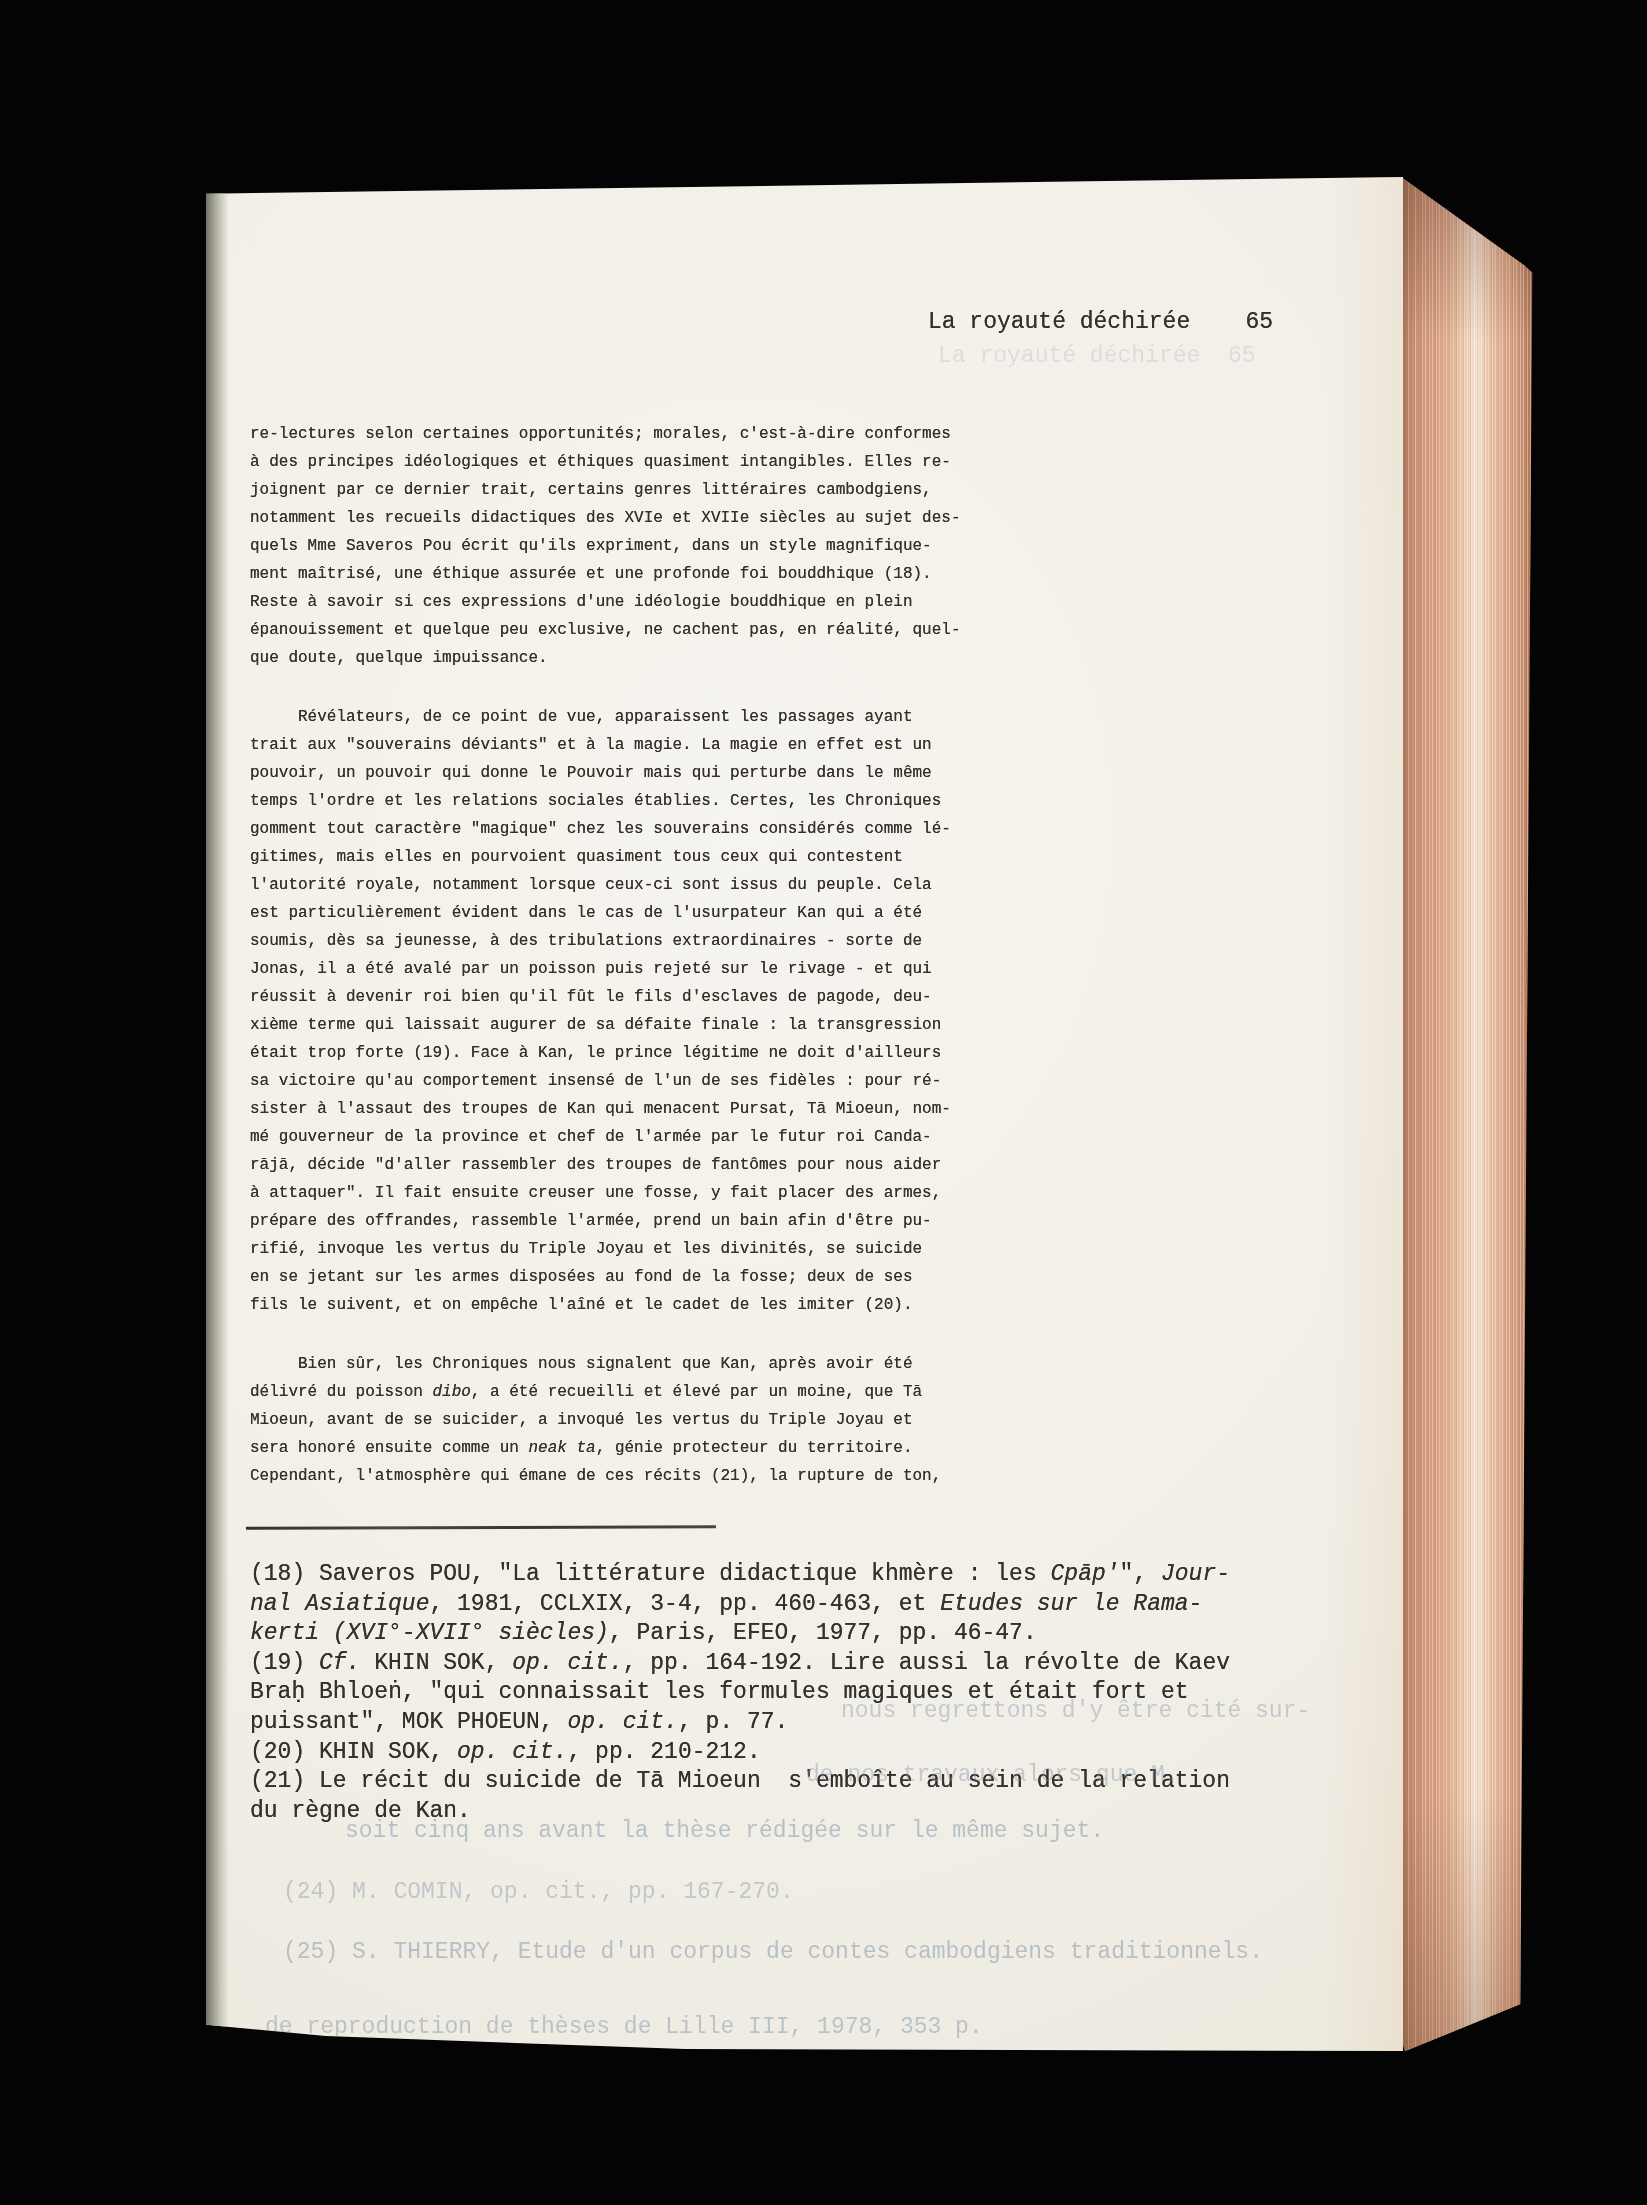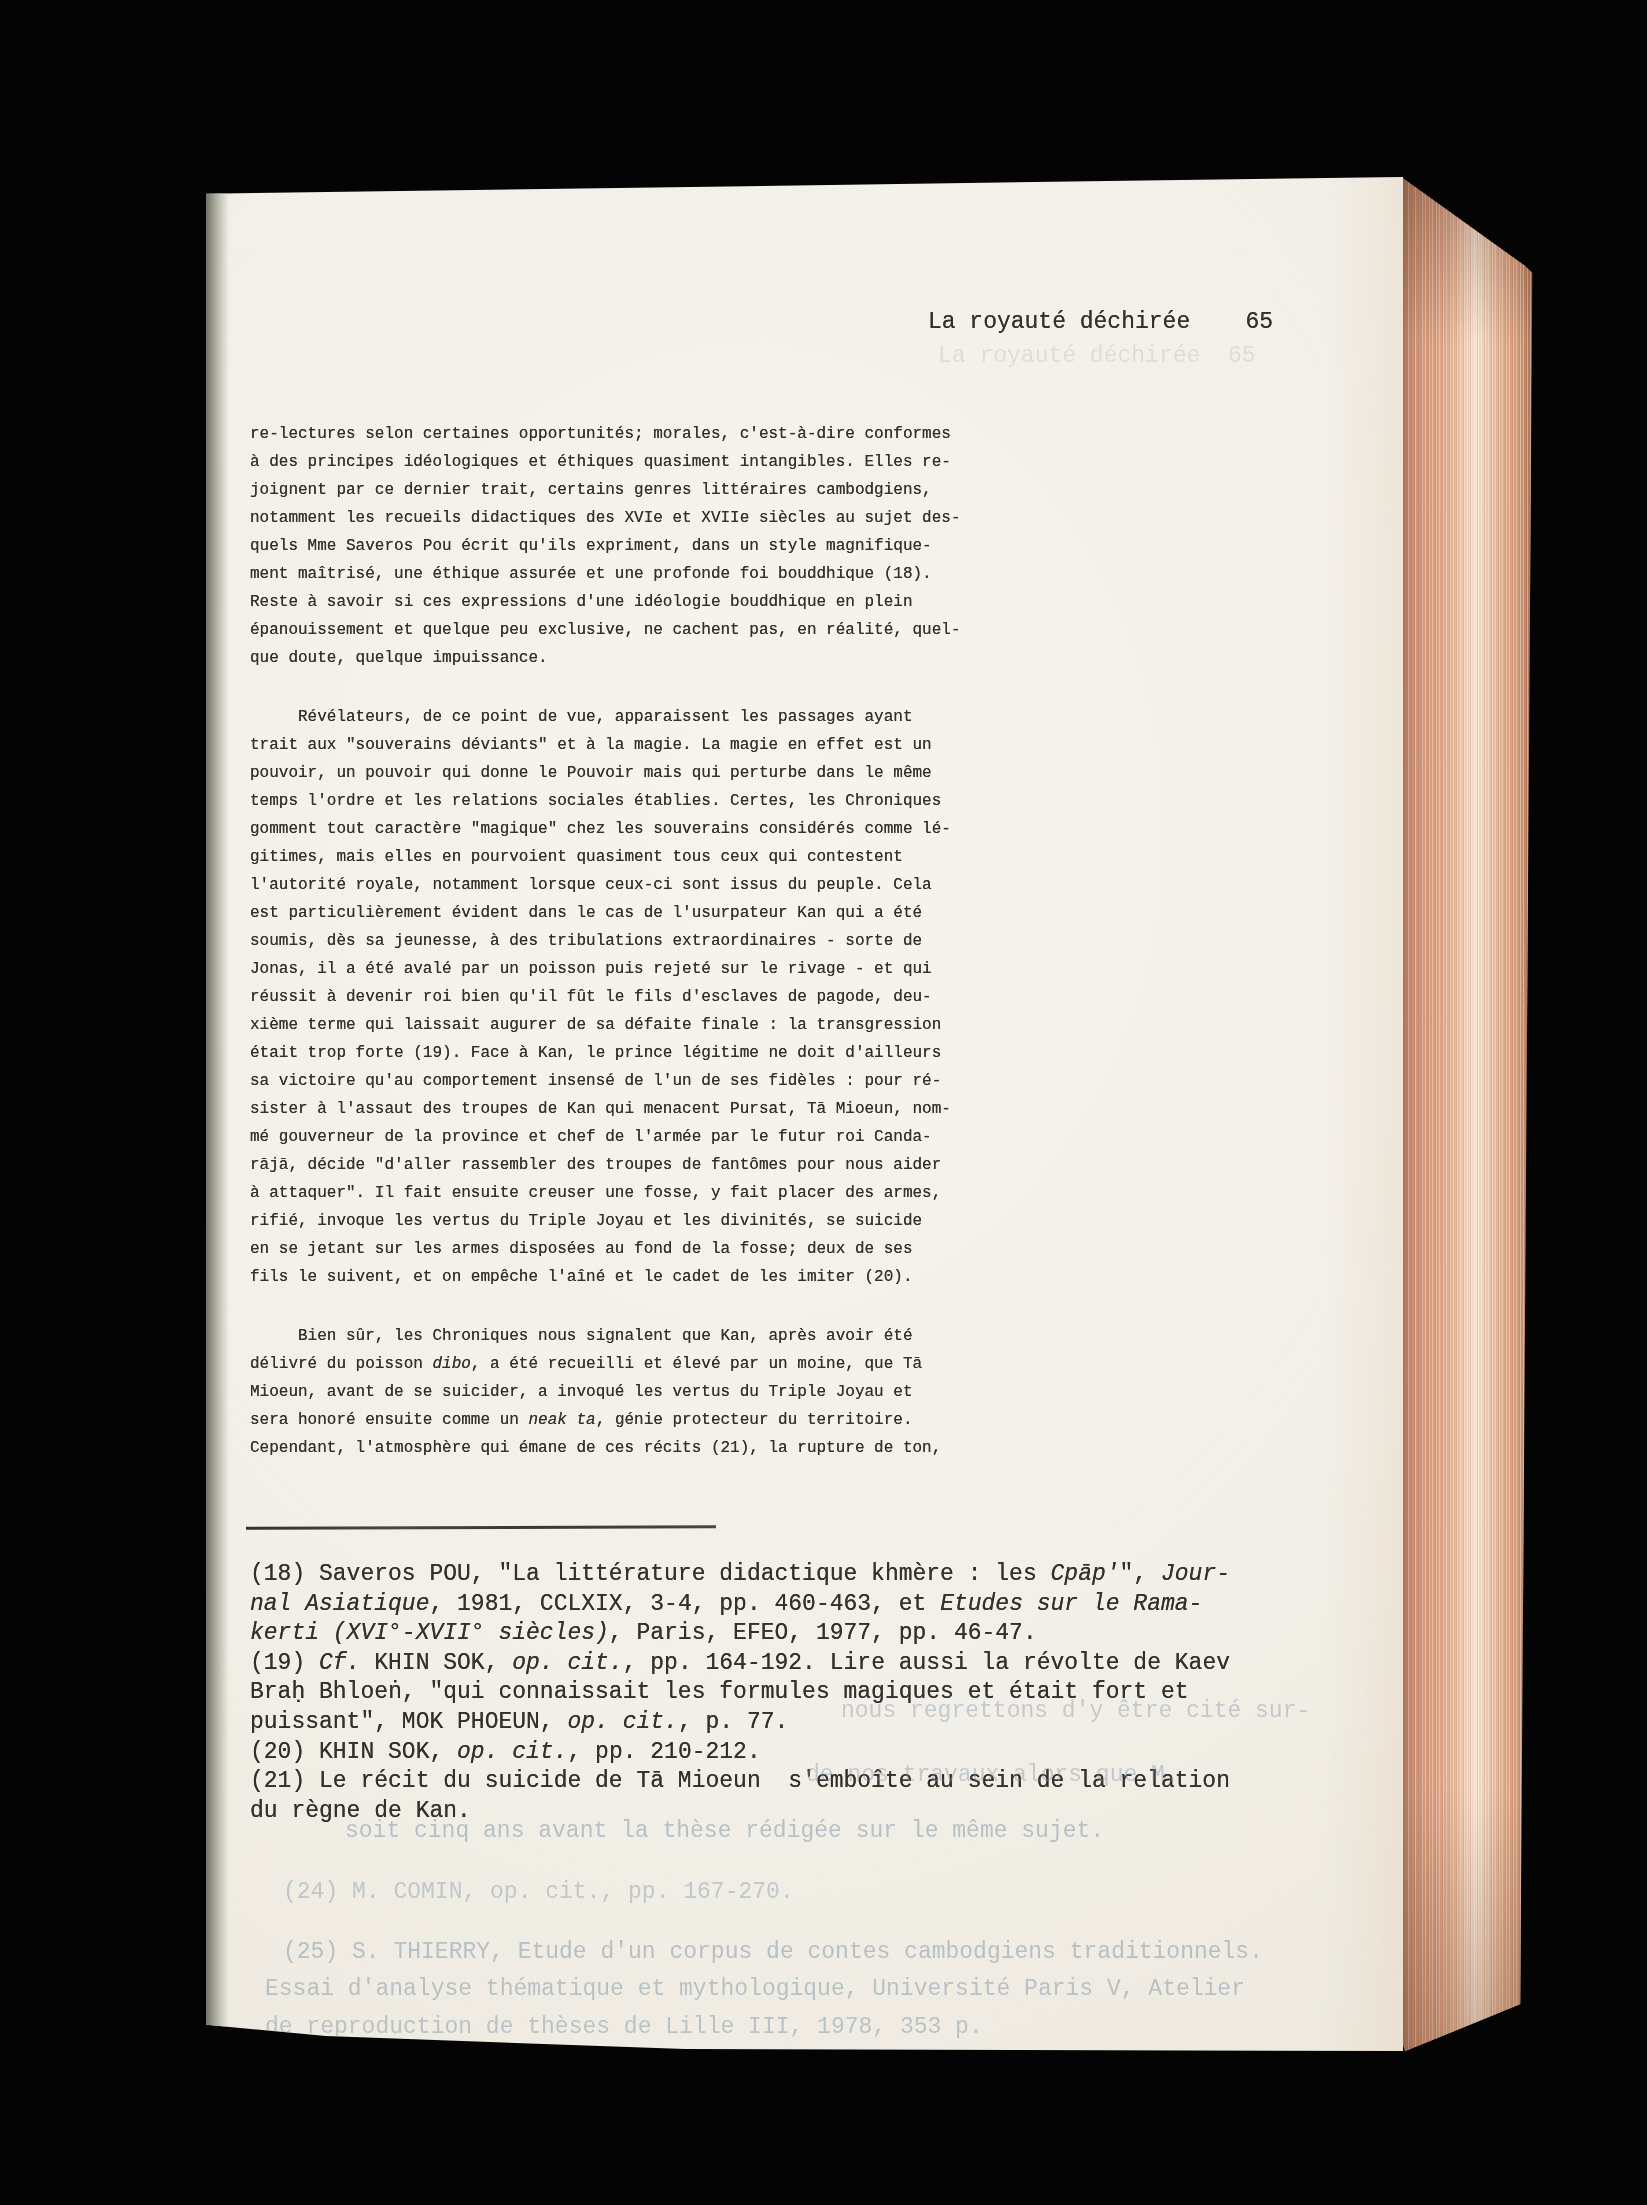--- a/index.html
+++ b/index.html
@@ -115,20 +115,21 @@
           <div class="tline">soumis, dès sa jeunesse, à des tribulations extraordinaires - sorte de</div>
           <div class="tline">Jonas, il a été avalé par un poisson puis rejeté sur le rivage - et qui</div>
           <div class="tline">réussit à devenir roi bien qu'il fût le fils d'esclaves de pagode, deu-</div>
           <div class="tline">xième terme qui laissait augurer de sa défaite finale : la transgression</div>
           <div class="tline">était trop forte (19). Face à Kan, le prince légitime ne doit d'ailleurs</div>
           <div class="tline">sa victoire qu'au comportement insensé de l'un de ses fidèles : pour ré-</div>
           <div class="tline">sister à l'assaut des troupes de Kan qui menacent Pursat, Tā Mioeun, nom-</div>
           <div class="tline">mé gouverneur de la province et chef de l'armée par le futur roi Canda-</div>
           <div class="tline">rājā, décide "d'aller rassembler des troupes de fantômes pour nous aider</div>
           <div class="tline">à attaquer". Il fait ensuite creuser une fosse, y fait placer des armes,</div>
+          <div class="tline">prépare des offrandes, rassemble l'armée, prend un bain afin d'être pu-</div>
           <div class="tline">rifié, invoque les vertus du Triple Joyau et les divinités, se suicide</div>
           <div class="tline">en se jetant sur les armes disposées au fond de la fosse; deux de ses</div>
           <div class="tline">fils le suivent, et on empêche l'aîné et le cadet de les imiter (20).</div>
         </div>
       <div class="paragraph">
           <div class="tline">     Bien sûr, les Chroniques nous signalent que Kan, après avoir été</div>
           <div class="tline">délivré du poisson <i>dibo</i>, a été recueilli et élevé par un moine, que Tā</div>
           <div class="tline">Mioeun, avant de se suicider, a invoqué les vertus du Triple Joyau et</div>
           <div class="tline">sera honoré ensuite comme un <i>neak ta</i>, génie protecteur du territoire.</div>
           <div class="tline">Cependant, l'atmosphère qui émane de ces récits (21), la rupture de ton,</div>
@@ -147,18 +148,17 @@
         <div class="tline">(20) KHIN SOK, <i>op. cit.</i>, pp. 210-212.</div>
         <div class="tline">(21) Le récit du suicide de Tā Mioeun  s'emboîte au sein de la relation</div>
         <div class="tline">du règne de Kan.</div>
       </div>
 
     <div class="ghost g-f1">nous regrettons d'y être cité sur-</div>
     <div class="ghost g-f2">de nos travaux alors que M.</div>
     <div class="ghost g-b1">soit cinq ans avant la thèse rédigée sur le même sujet.</div>
     <div class="ghost g-b2">(24) M. COMIN, op. cit., pp. 167-270.</div>
     <div class="ghost g-b3">(25) S. THIERRY, Etude d'un corpus de contes cambodgiens traditionnels.</div>
-    <div class="ghost g-b4">Essai d'analyse thématique et mythologique, Université Paris V, Atelier</div>
     <div class="ghost g-b5">de reproduction de thèses de Lille III, 1978, 353 p.</div>
 
   </div>
 </div>
 
 
 </body></html>

